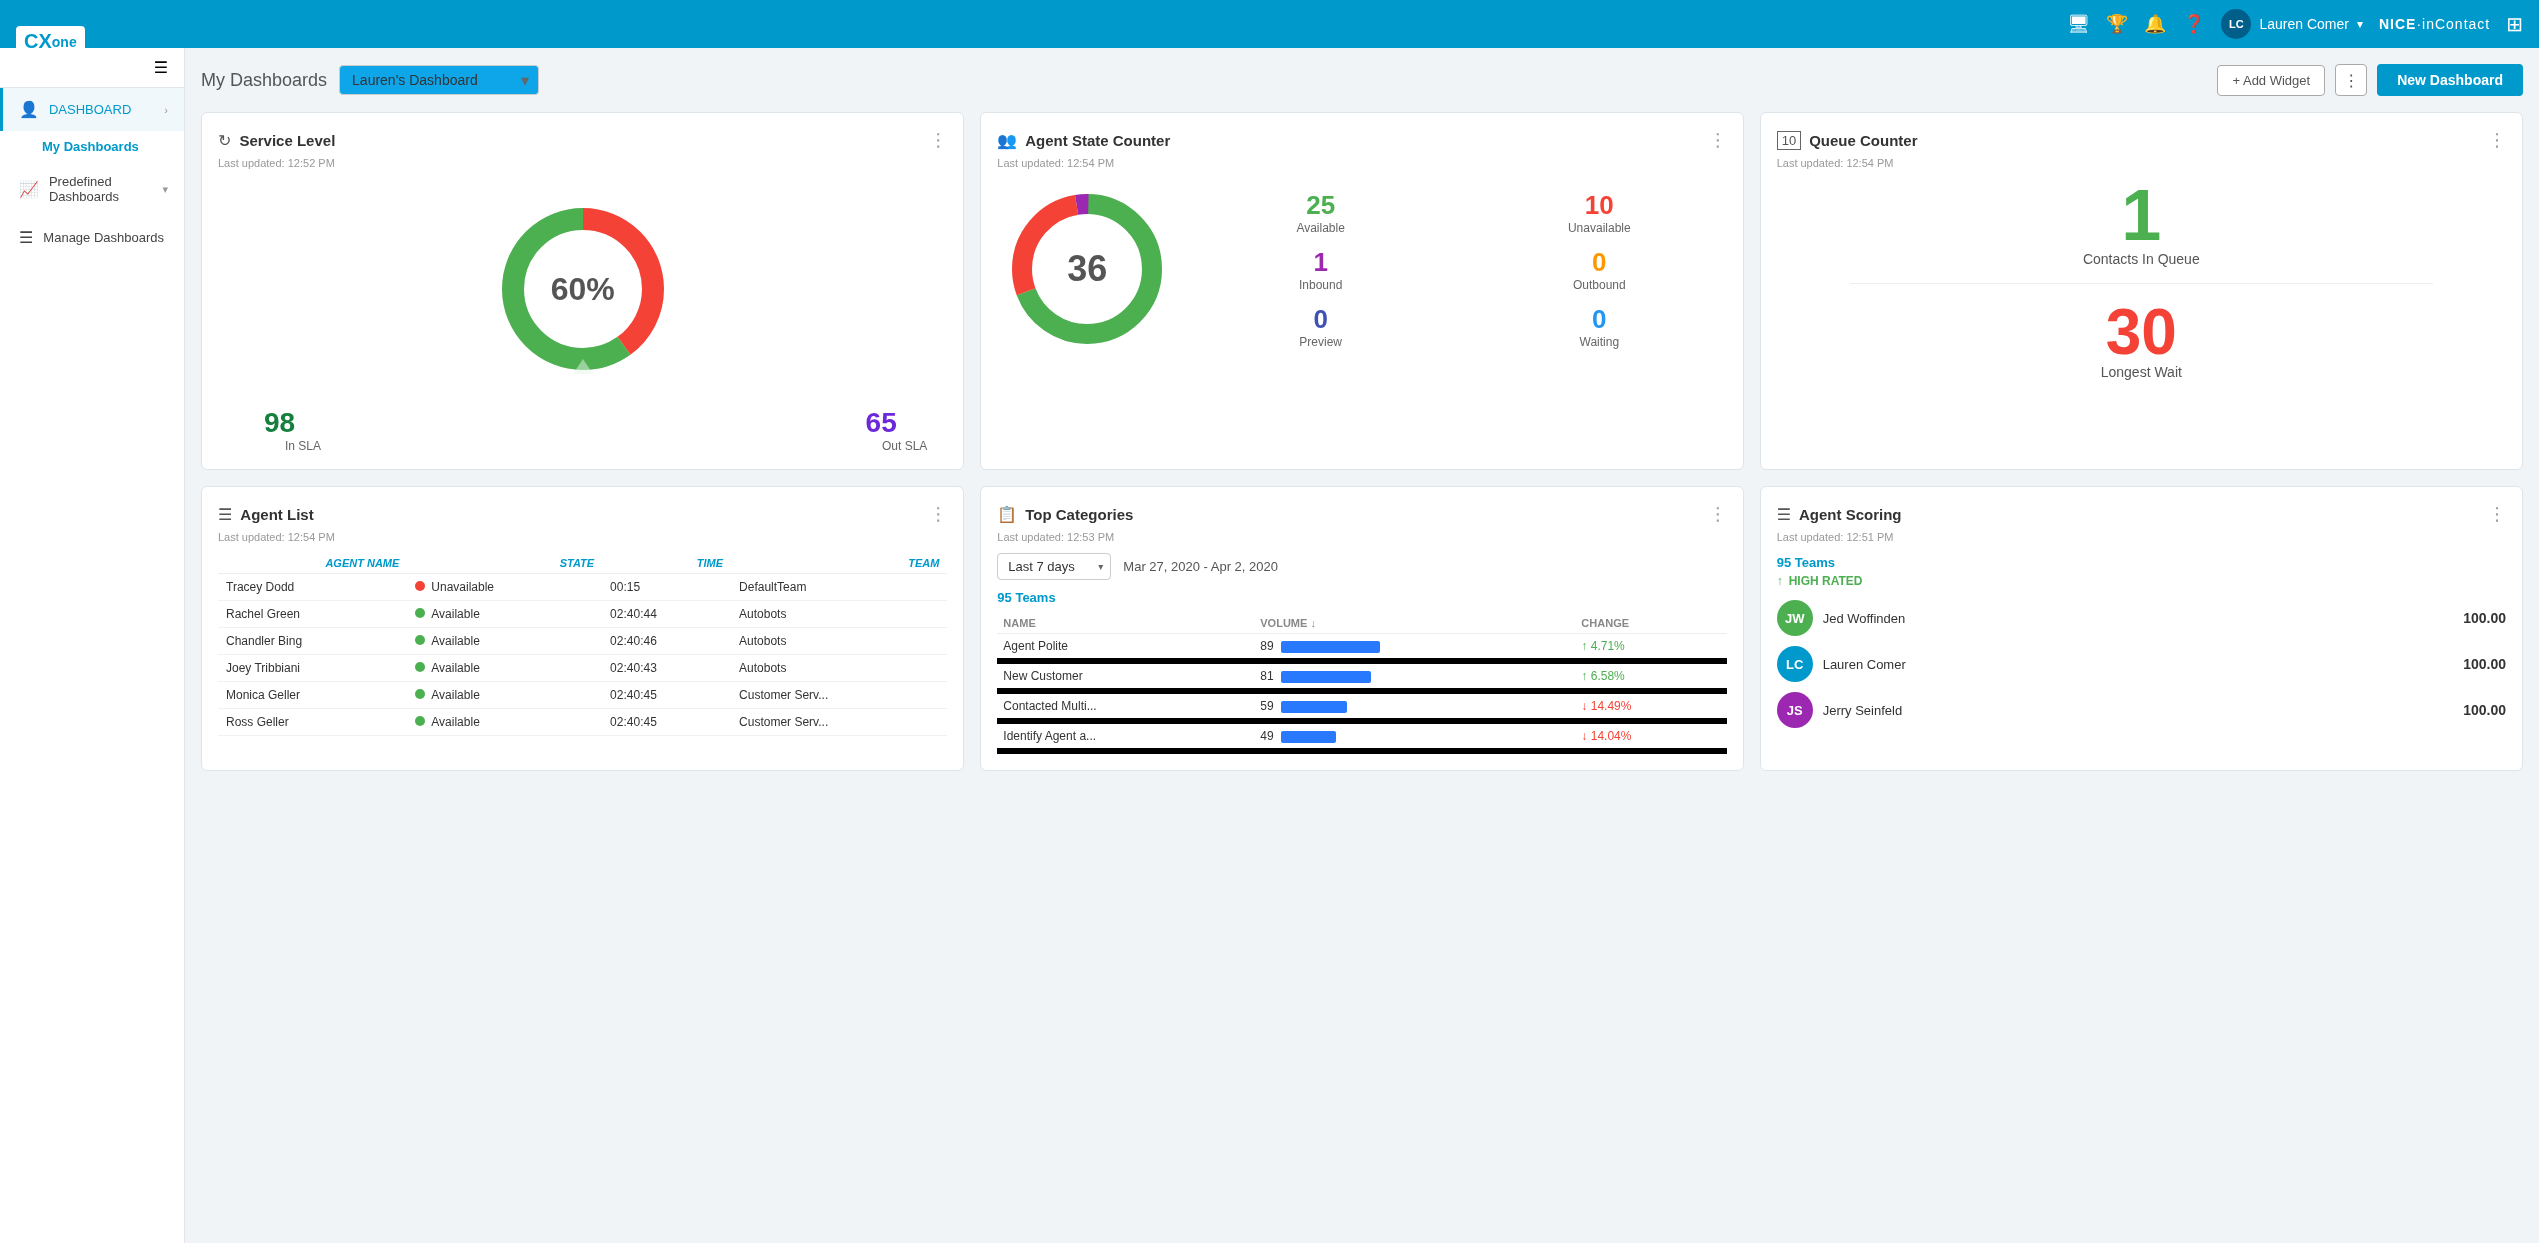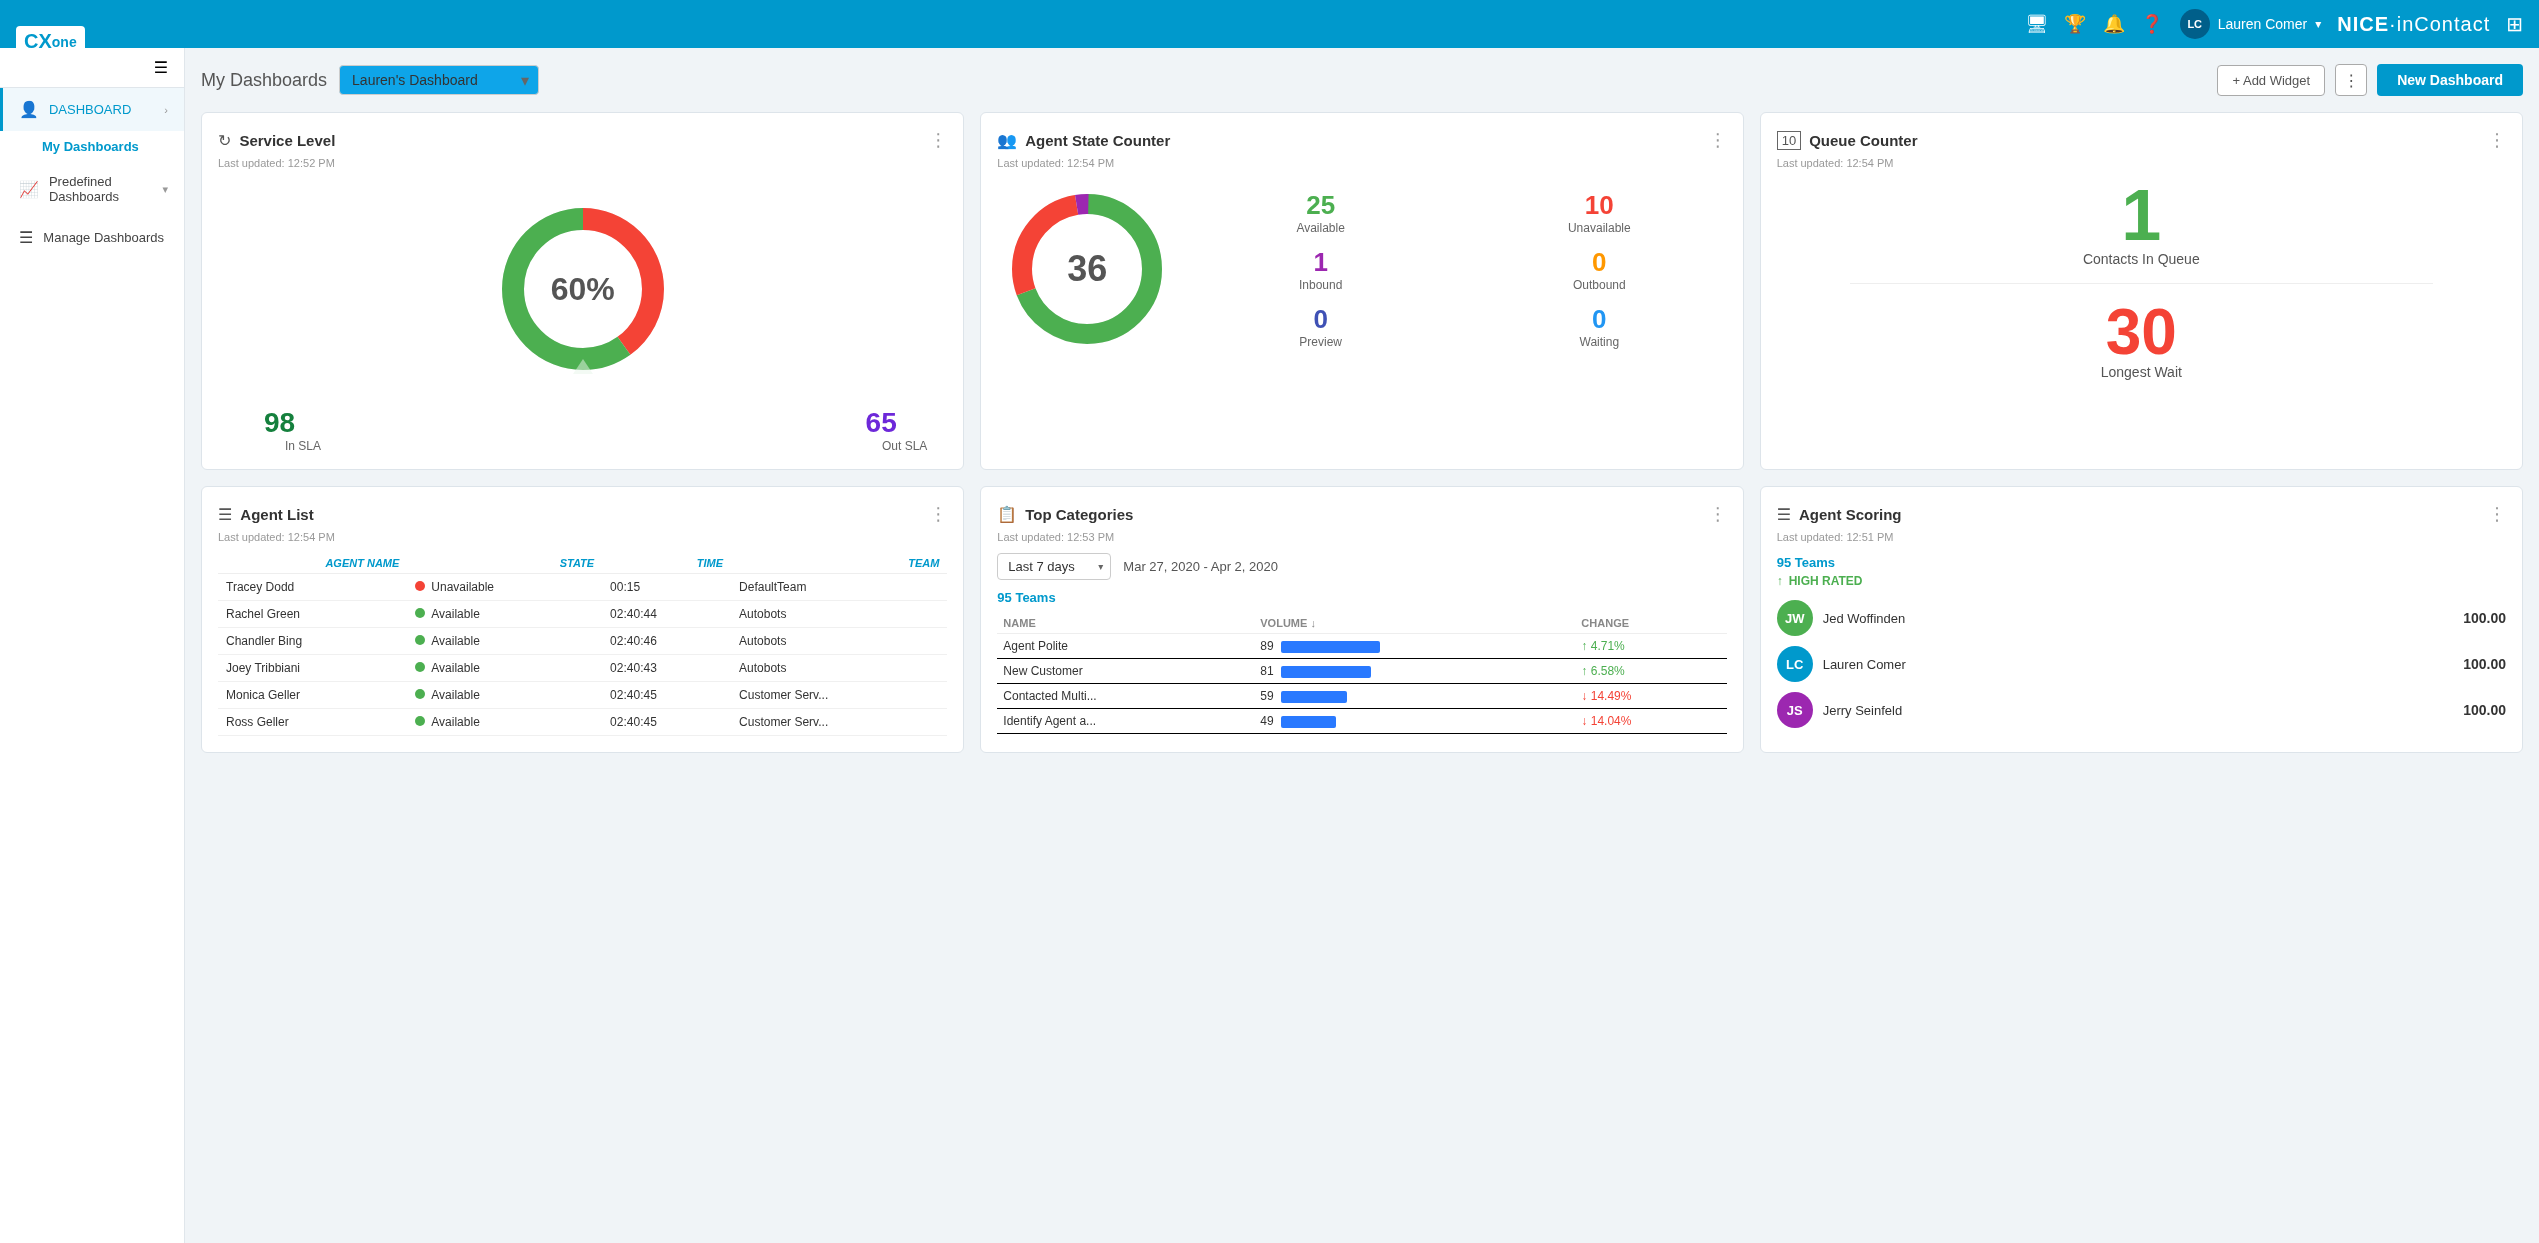--- a/index.html
+++ b/index.html
@@ -14,21 +14,21 @@
       justify-content: space-between;
       padding: 0 16px;
       position: fixed; top: 0; left: 0; right: 0; z-index: 100;
     }
     .top-nav-left { display: flex; align-items: center; margin-top: 35px; }
     .logo-box { background: white; border-radius: 4px; padding: 4px 8px; display: flex; align-items: center; }
     .top-nav-right { display: flex; align-items: center; gap: 16px; }
     .nav-icon { color: white; font-size: 18px; cursor: pointer; }
     .user-pill { display: flex; align-items: center; gap: 8px; color: white; cursor: pointer; }
     .user-avatar { width: 30px; height: 30px; border-radius: 50%; background: #005f8a; display: flex; align-items: center; justify-content: center; color: white; font-size: 11px; font-weight: bold; }
-    .nice-logo { color: white; font-size: 20px; font-weight: 600; letter-spacing: 1px; }
+    .nice-logo { color: white; font-size: 14px; font-weight: 600; letter-spacing: 1px; }
     .nice-logo span { font-weight: 300; }
     .grid-icon { color: white; font-size: 20px; cursor: pointer; }
 
     
     .sidebar {
       position: fixed; top: 48px; left: 0; bottom: 0; width: 185px;
       background: white;
       border-right: 1px solid #e0e6eb;
       overflow-y: auto;
       z-index: 50;
@@ -194,21 +194,21 @@
 
     
     .top-cat-body {}
     .top-cat-filter-row { display: flex; align-items: center; gap: 12px; margin-bottom: 8px; }
     .date-select-wrapper { position: relative; display: flex; align-items: center; }
     .date-select { appearance: none; border: 1px solid #ccc; border-radius: 4px; padding: 5px 28px 5px 10px; font-size: 13px; color: #333; background: white; cursor: pointer; }
     .date-range-text { font-size: 13px; color: #555; }
     .teams-link { color: #0099cc; font-size: 13px; font-weight: 600; cursor: pointer; margin-bottom: 8px; display: inline-block; }
     .cat-table { width: 100%; border-collapse: collapse; font-size: 12px; }
     .cat-table th { text-align: left; padding: 4px 6px; color: #888; font-weight: 600; font-size: 11px; text-transform: uppercase; border-bottom: 1px solid #eee; }
-    .cat-table td { padding: 5px 6px; border-bottom: 1px solid #000000; color: #333; }
+    .cat-table td { padding: 5px 6px; border-bottom: 6px solid #000000; color: #333; }
     .bar-cell { width: 120px; }
     .change-up { color: #4caf50; font-size: 12px; }
     .change-down { color: #f44336; font-size: 12px; text-align: right; }
     .arrow-up::before { content: '↑ '; }
     .arrow-down::before { content: '↓ '; }
 
     
     .agent-scoring-body {}
     .scoring-teams-link { color: #0099cc; font-size: 13px; font-weight: 600; cursor: pointer; margin-bottom: 4px; display: inline-block; }
     .high-rated-badge { display: flex; align-items: center; gap: 6px; color: #4caf50; font-size: 12px; font-weight: 600; margin-bottom: 12px; }

